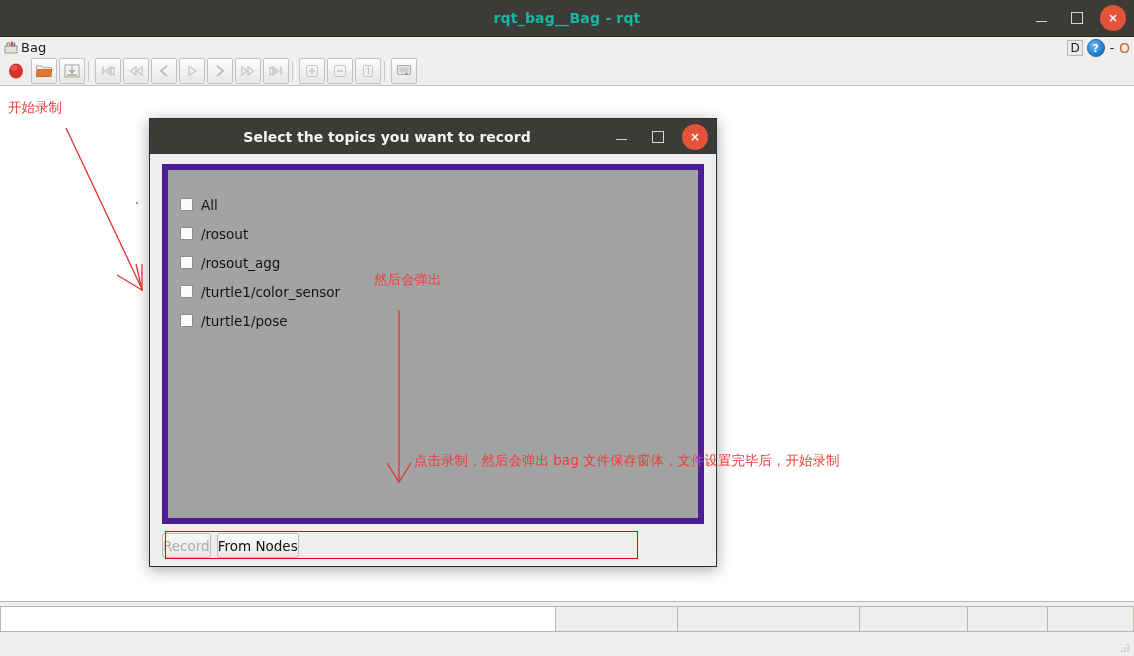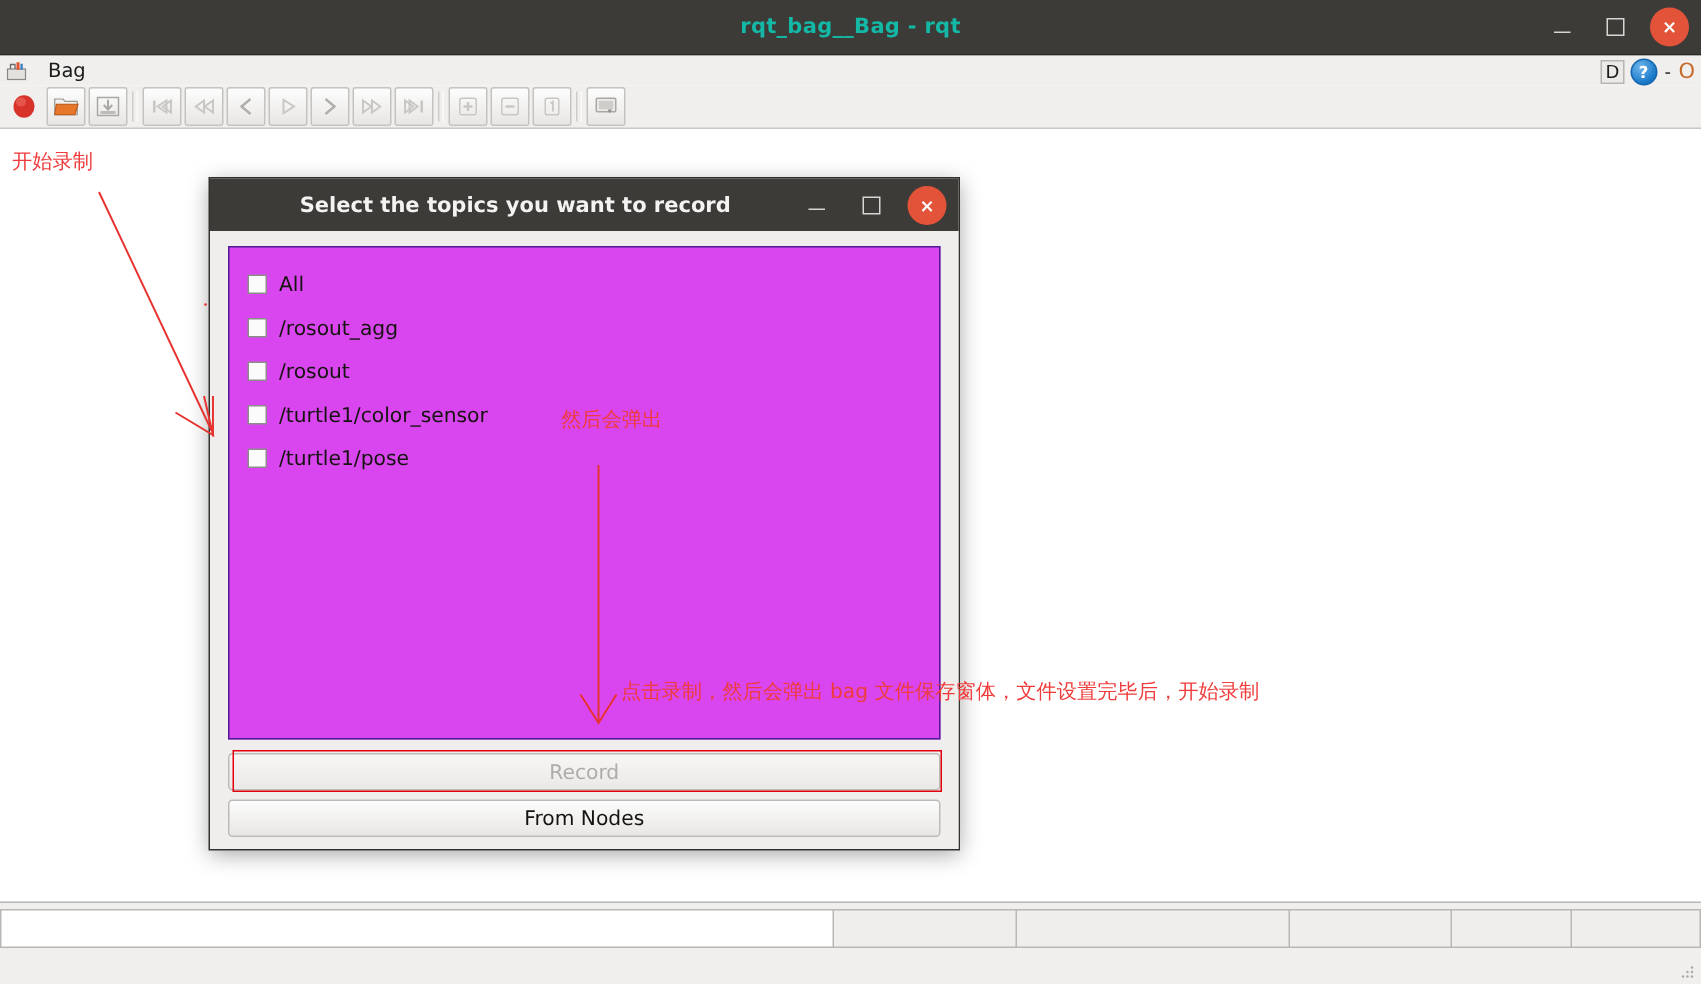--- a/index.html
+++ b/index.html
@@ -91,21 +91,21 @@
     background: #f0efee;
     display: flex;
     align-items: center;
     padding: 0 4px;
     position: relative;
     flex: 0 0 auto;
   }
   .dock-title {
     display: flex;
     align-items: center;
-    gap: 14px;
+    gap: 3px;
     font-size: 13px;
     color: #1a1a1a;
   }
   .bag-icon {
     width: 14px; height: 14px;
     position: relative;
     display: inline-block;
   }
   .dock-right {
     position: absolute;
@@ -209,23 +209,23 @@
   .resize-grip {
     position: absolute;
     right: 3px;
     bottom: 2px;
     width: 12px; height: 12px;
   }
 
   
   #topics-dialog {
     position: absolute;
-    left: 139px;
+    left: 149px;
     top: 118px;
-    width: 501px;
+    width: 568px;
     height: 449px;
     background: #efeeed;
     box-shadow: 0 3px 14px rgba(0,0,0,0.35);
     border: 1px solid #302f2c;
     box-sizing: border-box;
     display: flex;
     flex-direction: column;
     z-index: 40;
   }
   .dlg-titlebar {
@@ -256,23 +256,23 @@
   .dlg-body {
     flex: 1 1 auto;
     padding: 10px 12px 8px 12px;
     display: flex;
     flex-direction: column;
     background: #efeeed;
     box-sizing: border-box;
   }
   .topic-list {
     flex: 1 1 auto;
-    background: #d946ef;
-    border: 1px solid #4c1d95;
-    padding: 10px 12px;
+    background: #a3a3a3;
+    border: 6px solid #4c1d95;
+    padding: 20px 12px;
     box-sizing: border-box;
     overflow: hidden;
   }
   .topic-row {
     display: flex;
     align-items: center;
     height: 29px;
     gap: 8px;
   }
   .chk {
@@ -284,21 +284,21 @@
     border-radius: 1px;
   }
   .topic-label {
     font-size: 13.5px;
     color: #15140f;
   }
   .dlg-buttons {
     flex: 0 0 auto;
     padding-top: 9px;
     display: flex;
-    flex-direction: column;
+    flex-direction: row;
     gap: 6px;
   }
   .dlg-btn {
     height: 25px;
     border: 1px solid #bdbbb8;
     border-radius: 3px;
     background: linear-gradient(#fcfcfc, #e9e7e5);
     font-size: 13.5px;
     color: #15140f;
     display: flex;
@@ -524,25 +524,25 @@
   </div>
 
   <div class="dlg-body">
     <div class="topic-list">
       <div class="topic-row">
         <span class="chk"></span>
         <span class="topic-label">All</span>
       </div>
       <div class="topic-row">
         <span class="chk"></span>
-        <span class="topic-label">/rosout_agg</span>
+        <span class="topic-label">/rosout</span>
       </div>
       <div class="topic-row">
         <span class="chk"></span>
-        <span class="topic-label">/rosout</span>
+        <span class="topic-label">/rosout_agg</span>
       </div>
       <div class="topic-row">
         <span class="chk"></span>
         <span class="topic-label">/turtle1/color_sensor</span>
       </div>
       <div class="topic-row">
         <span class="chk"></span>
         <span class="topic-label">/turtle1/pose</span>
       </div>
     </div>

